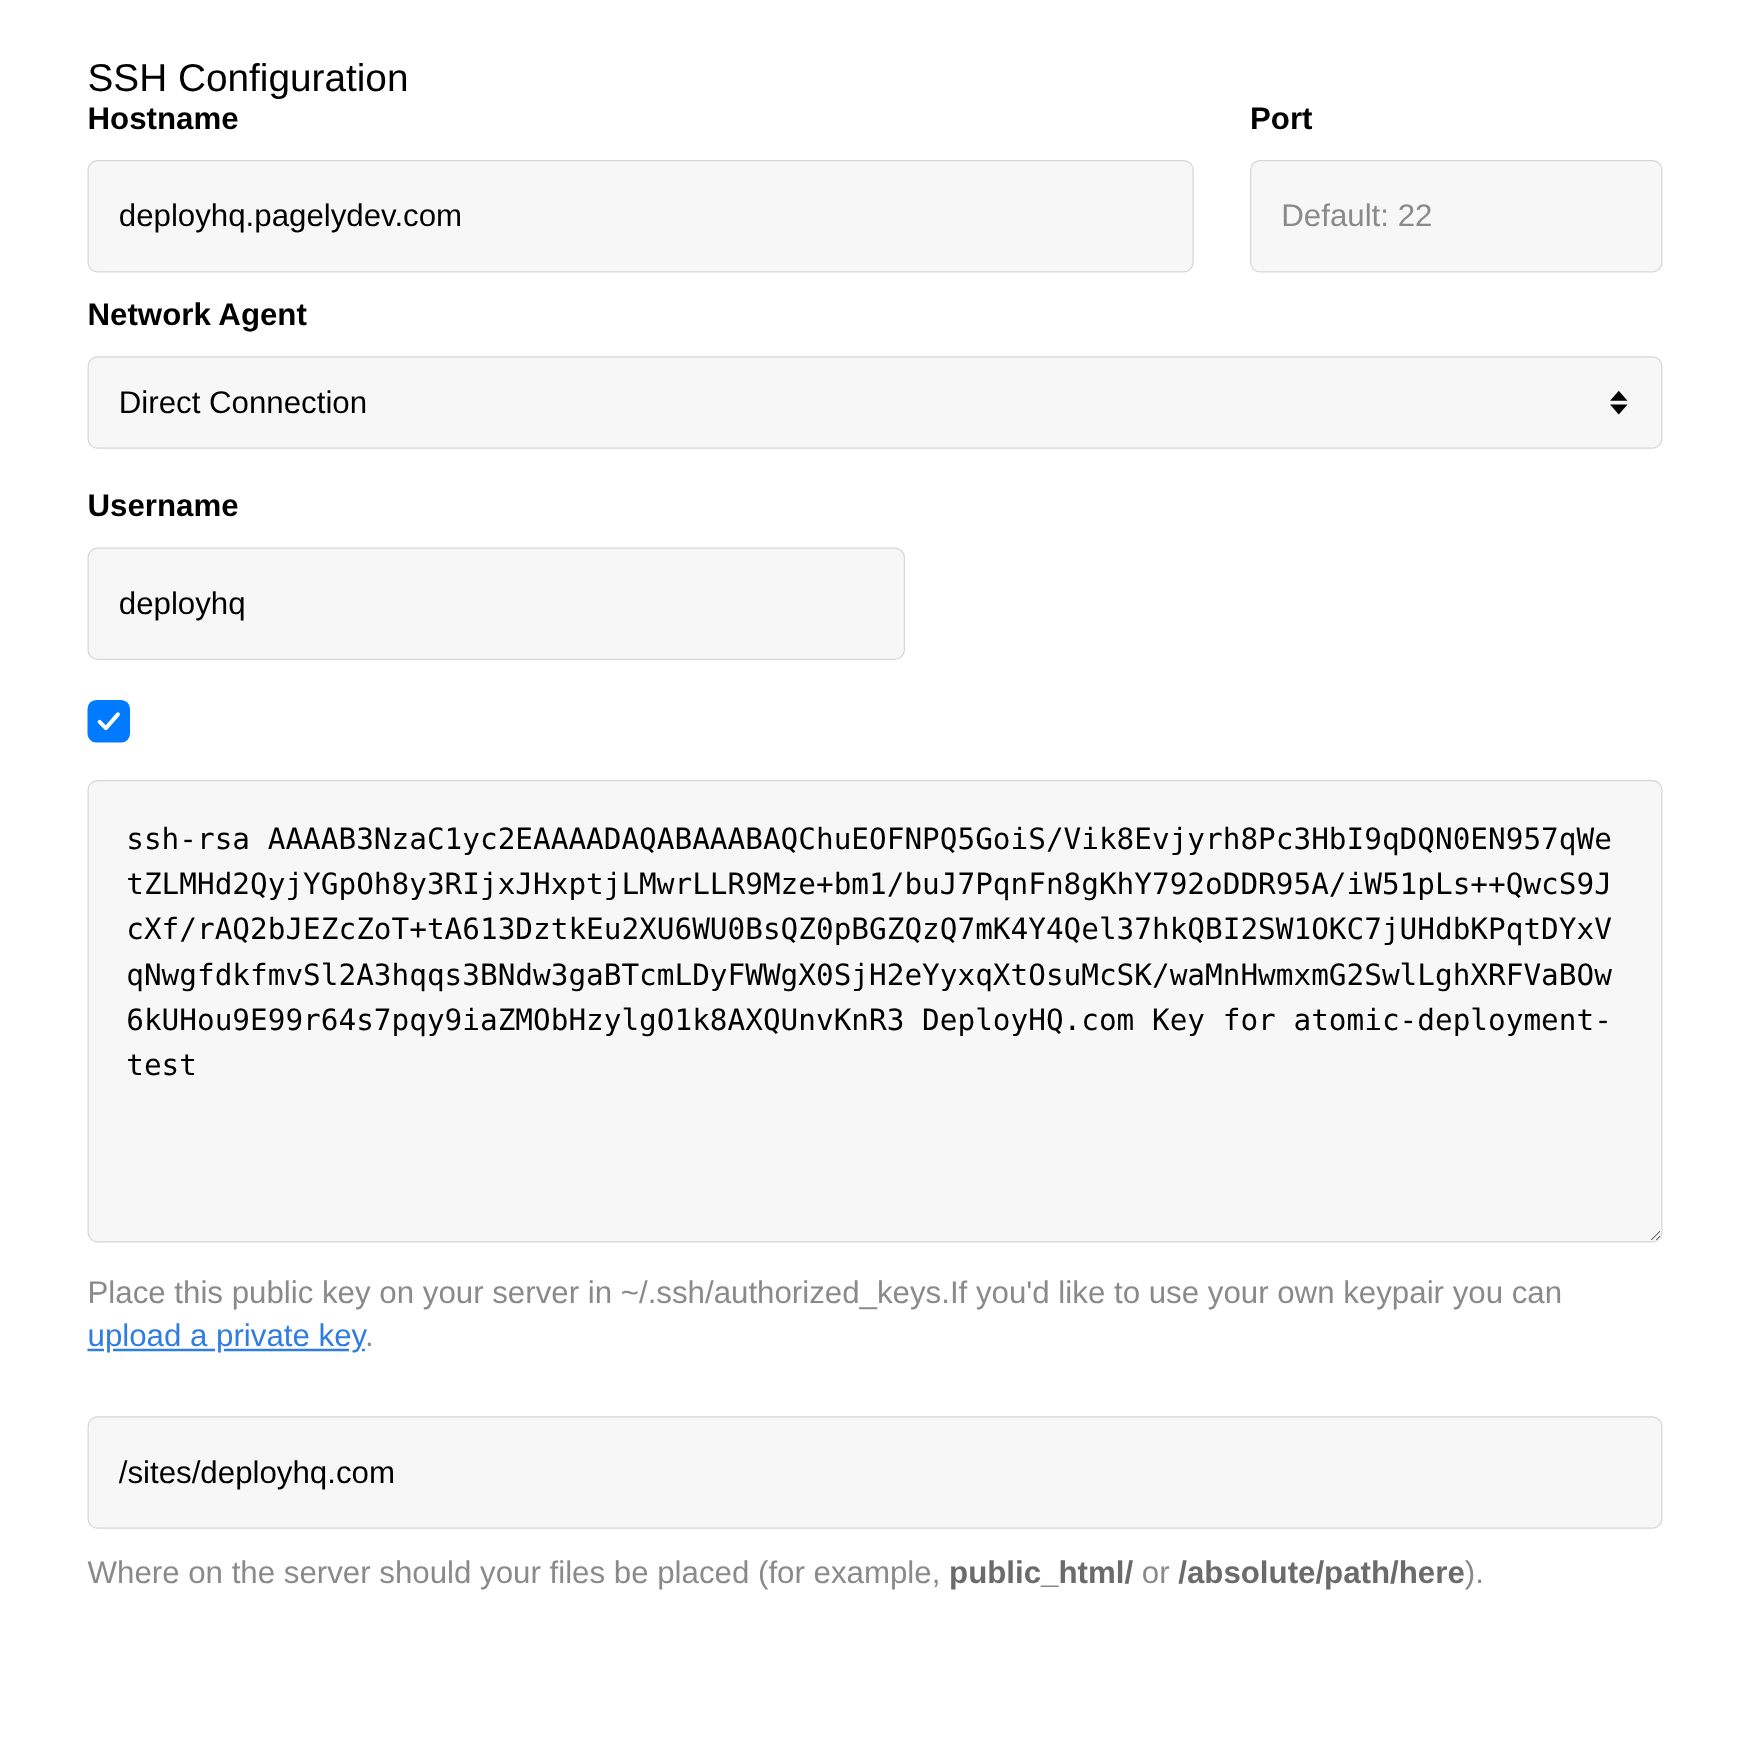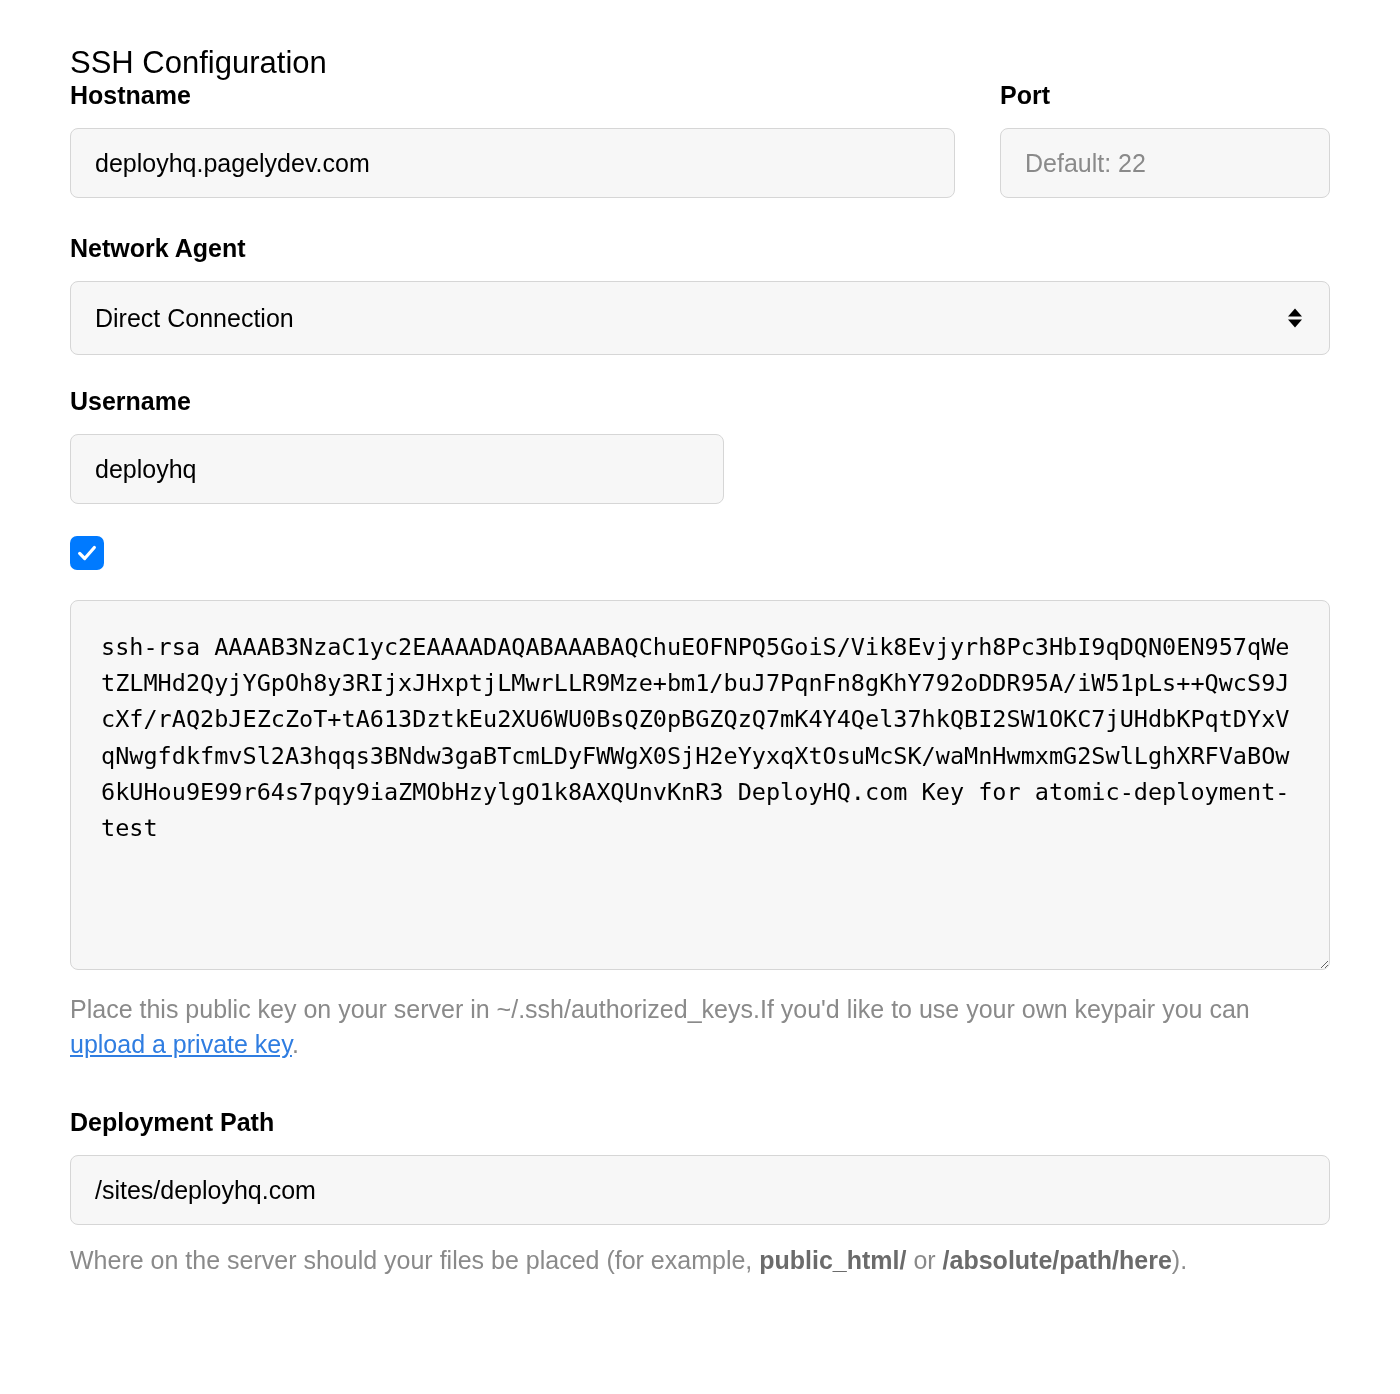--- a/index.html
+++ b/index.html
@@ -14,21 +14,21 @@
       width: 1400px;
       color: #000;
     }
     .page-title {
       font-size: 31px;
       font-weight: 400;
     }
     .form-row {
       display: flex;
       gap: 45px;
-      margin-bottom: 36px;
+      margin-bottom: 20px;
     }
     .form-group {
       display: flex;
       flex-direction: column;
     }
     .form-group.hostname {
       flex: 1;
     }
     .form-group.port {
       width: 330px;
@@ -51,21 +51,21 @@
     }
     .text-input {
       font-size: 25px;
       font-family: inherit;
       padding: 18px 24px;
       border: 1px solid #d6d6d6;
       border-radius: 8px;
       background: #f7f7f7;
       color: #000;
       width: 100%;
-      height: 70px;
+      height: 90px;
     }
     .text-input::placeholder {
       color: #8a8a8a;
     }
     .select-wrap {
       position: relative;
       border-radius: 23px;
     }
     .select-input {
       font-size: 25px;
@@ -205,18 +205,17 @@
 </div>
 
 <div class="key-section">
   <textarea class="ssh-key-textarea" style="">ssh-rsa AAAAB3NzaC1yc2EAAAADAQABAAABAQChuEOFNPQ5GoiS/Vik8Evjyrh8Pc3HbI9qDQN0EN957qWetZLMHd2QyjYGpOh8y3RIjxJHxptjLMwrLLR9Mze+bm1/buJ7PqnFn8gKhY792oDDR95A/iW51pLs++QwcS9JcXf/rAQ2bJEZcZoT+tA613DztkEu2XU6WU0BsQZ0pBGZQzQ7mK4Y4Qel37hkQBI2SW1OKC7jUHdbKPqtDYxVqNwgfdkfmvSl2A3hqqs3BNdw3gaBTcmLDyFWWgX0SjH2eYyxqXtOsuMcSK/waMnHwmxmG2SwlLghXRFVaBOw6kUHou9E99r64s7pqy9iaZMObHzylgO1k8AXQUnvKnR3 DeployHQ.com Key for atomic-deployment-test</textarea>
   <p class="help-text">
     <span>Place this public key on your server in ~/.ssh/authorized_keys.If you'd like to use your own keypair you can </span><a href="#">upload a private key</a><span>.</span>
   </p>
 </div>
 
 <div class="form-group full">
-  <label class="form-label">Deployment Path</label>
   <input type="text" class="text-input" value="/sites/deployhq.com" style="">
   <p class="help-text">
     <span>Where on the server should your files be placed (for example, </span><span class="help-strong">public_html/</span><span> or </span><span class="help-strong">/absolute/path/here</span><span>).</span>
   </p>
 </div>
 
 </body></html>

